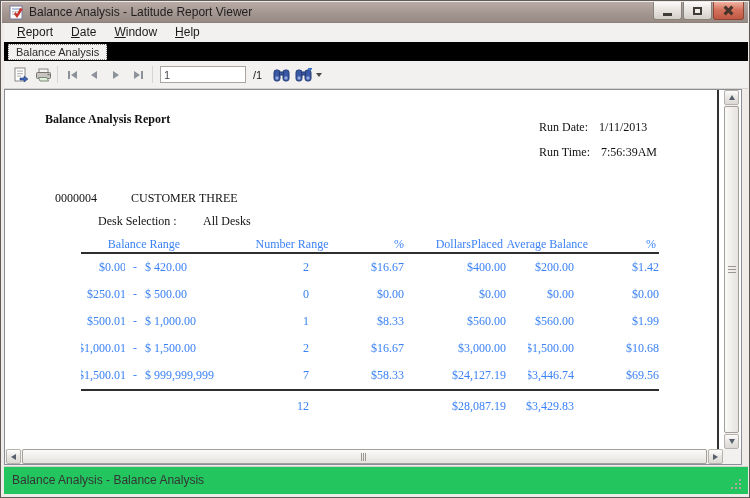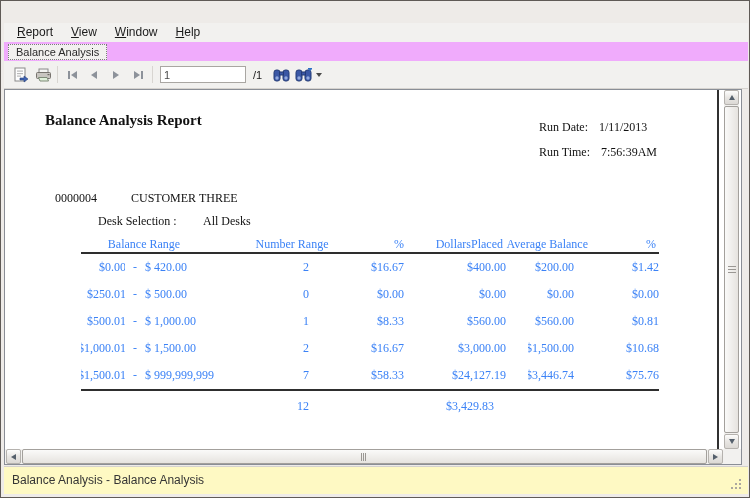--- a/index.html
+++ b/index.html
@@ -47,21 +47,21 @@
   .menubar {
     position:absolute; top:22px; left:3px; width:744px; height:19px;
     background:#f2f1ef; display:flex; align-items:center; padding-left:4px;
   }
   .mi { font-size:12px; color:#1b1b1b; padding:0 9px; line-height:19px; display:inline-block; }
   .mi::first-letter { text-decoration:underline; }
 
   
   .tabrow {
     position:absolute; top:41px; left:3px; width:744px; height:19px;
-    background:#f0abfc;
+    background:#000000;
   }
   .tab {
     position:absolute; left:4px; top:2px; height:16px; line-height:14px;
     border:1px dotted #7c7c7c; padding:0 7px; font-size:11px; color:#2a2a2a;
     background:#f2f1ef;
   }
 
   
   .toolbar {
     position:absolute; top:60px; left:3px; width:744px; height:28px;
@@ -84,21 +84,21 @@
 
   
   .viewer {
     position:absolute; top:88px; left:3px; width:738px; height:376px;
     background:#fff; border:1px solid #8a8e96;
   }
   .page-edge { position:absolute; left:712px; top:0; width:2px; height:359px; background:#303030; }
 
   
   .rpt { font-family:"Liberation Serif", serif; color:#111; }
-  .rpt-title { position:absolute; left:40px; top:22px; font-size:15px; font-weight:bold; }
+  .rpt-title { position:absolute; left:40px; top:22px; font-size:12px; font-weight:bold; }
   .runrow { position:absolute; font-size:12px; }
   .runlabel { display:inline-block; }
   .runval { display:inline-block; margin-left:8px; }
   .cust { position:absolute; top:101px; font-size:12px; }
   .cust-code { left:50px; }
   .cust-name { left:126px; }
   .desk-label { position:absolute; left:93px; top:124px; font-size:12px; }
   .desk-val { position:absolute; left:198px; top:124px; font-size:12px; }
 
   
@@ -159,35 +159,56 @@
   }
   .hgrip { position:absolute; top:3px; left:50%; margin-left:-4px; height:8px; display:flex; gap:1px; }
   .hgrip i { display:block; width:1px; background:#9a9793; }
   .corner { position:absolute; right:-17px; bottom:0; width:17px; height:15px; background:#f2f1ef; }
   .tri-left { width:0; height:0; border-top:3px solid transparent; border-bottom:3px solid transparent; border-right:5px solid #55606c; }
   .tri-right { width:0; height:0; border-top:3px solid transparent; border-bottom:3px solid transparent; border-left:5px solid #55606c; }
 
   
   .statusbar {
     position:absolute; top:465px; left:3px; width:744px; height:28px;
-    background:#fef9c3; border-top:1px solid #d4d1ce;
+    background:#22c55e; border-top:1px solid #d4d1ce;
   }
   .status-text { position:absolute; left:8px; top:6px; font-size:12px; color:#353535; }
   .grip { position:absolute; right:8px; bottom:7px; width:2px; height:2px; background:#aba79f;
     box-shadow:-4px 0 0 #aba79f, -8px 0 0 #aba79f, 0 -4px 0 #aba79f, -4px -4px 0 #aba79f, 0 -8px 0 #aba79f; }
 </style>
 </head>
 <body>
 
 <div class="window">
 
+  <div class="titlebar">
+    <svg class="app-icon" viewBox="0 0 15 15">
+      <rect x="1" y="1" width="12" height="13" fill="#fdfdfd" stroke="#7b7b9b" stroke-width="1"></rect>
+      <rect x="3" y="3" width="8" height="2" fill="#b8c4e2"></rect>
+      <rect x="3" y="6" width="8" height="1.4" fill="#c9c9c9"></rect>
+      <rect x="3" y="8.5" width="8" height="1.4" fill="#c9c9c9"></rect>
+      <path d="M5 9 L8 13 L14 4 L11 3 L8 9 L6.5 7 Z" fill="#c6342a"></path>
+    </svg>
+    <span class="title-text">Balance Analysis - Latitude Report Viewer</span>
+    <div class="winbtns">
+      <div class="wbtn">
+          <div class="glyph-min"></div>
+        </div>
+      <div class="wbtn">
+          <div class="glyph-max"></div>
+        </div>
+      <div class="wbtn close">
+          <div class="glyph-x"></div>
+        </div>
+    </div>
+  </div>
 
   <div class="menubar">
     <span class="mi">Report</span>
-    <span class="mi">View</span>
+    <span class="mi">Date</span>
     <span class="mi">Window</span>
     <span class="mi">Help</span>
   </div>
 
   <div class="tabrow">
     <span class="tab">Balance Analysis</span>
   </div>
 
   <div class="toolbar">
     <div class="tbtn" style="margin-left:6px">
@@ -312,21 +333,21 @@
             <div class="clipbox">
               <span>$500.01</span>
             </div>
           </div>
         <div class="c-dash">-</div>
         <div class="c-high">$ 1,000.00</div>
         <div class="c-num">1</div>
         <div class="c-pct">$8.33</div>
         <div class="c-dol">$560.00</div>
         <div class="c-avg"><span>$560.00</span></div>
-        <div class="c-pct2">$0.81</div>
+        <div class="c-pct2">$1.99</div>
       </div>
 
       <div class="trow">
         <div class="c-low">
             <div class="clipbox">
               <span>$1,000.01</span>
             </div>
           </div>
         <div class="c-dash">-</div>
         <div class="c-high">$ 1,500.00</div>
@@ -350,31 +371,32 @@
         <div class="c-dash">-</div>
         <div class="c-high">$ 999,999,999</div>
         <div class="c-num">7</div>
         <div class="c-pct">$58.33</div>
         <div class="c-dol">$24,127.19</div>
         <div class="c-avg">
             <div class="clipbox">
               <span>$3,446.74</span>
             </div>
           </div>
-        <div class="c-pct2">$75.76</div>
+        <div class="c-pct2">$69.56</div>
       </div>
 
       <div class="tsepline"></div>
 
       <div class="totrow">
         <div></div>
           <div></div>
           <div></div>
         <div class="c-num">12</div>
         <div></div>
+        <div class="c-dol">$28,087.19</div>
         <div class="c-avg"><span>$3,429.83</span></div>
         <div></div>
       </div>
     </div>
 
     <div class="vsb">
       <div class="sbtn up">
           <div class="tri-up"></div>
         </div>
       <div class="vthumb">

